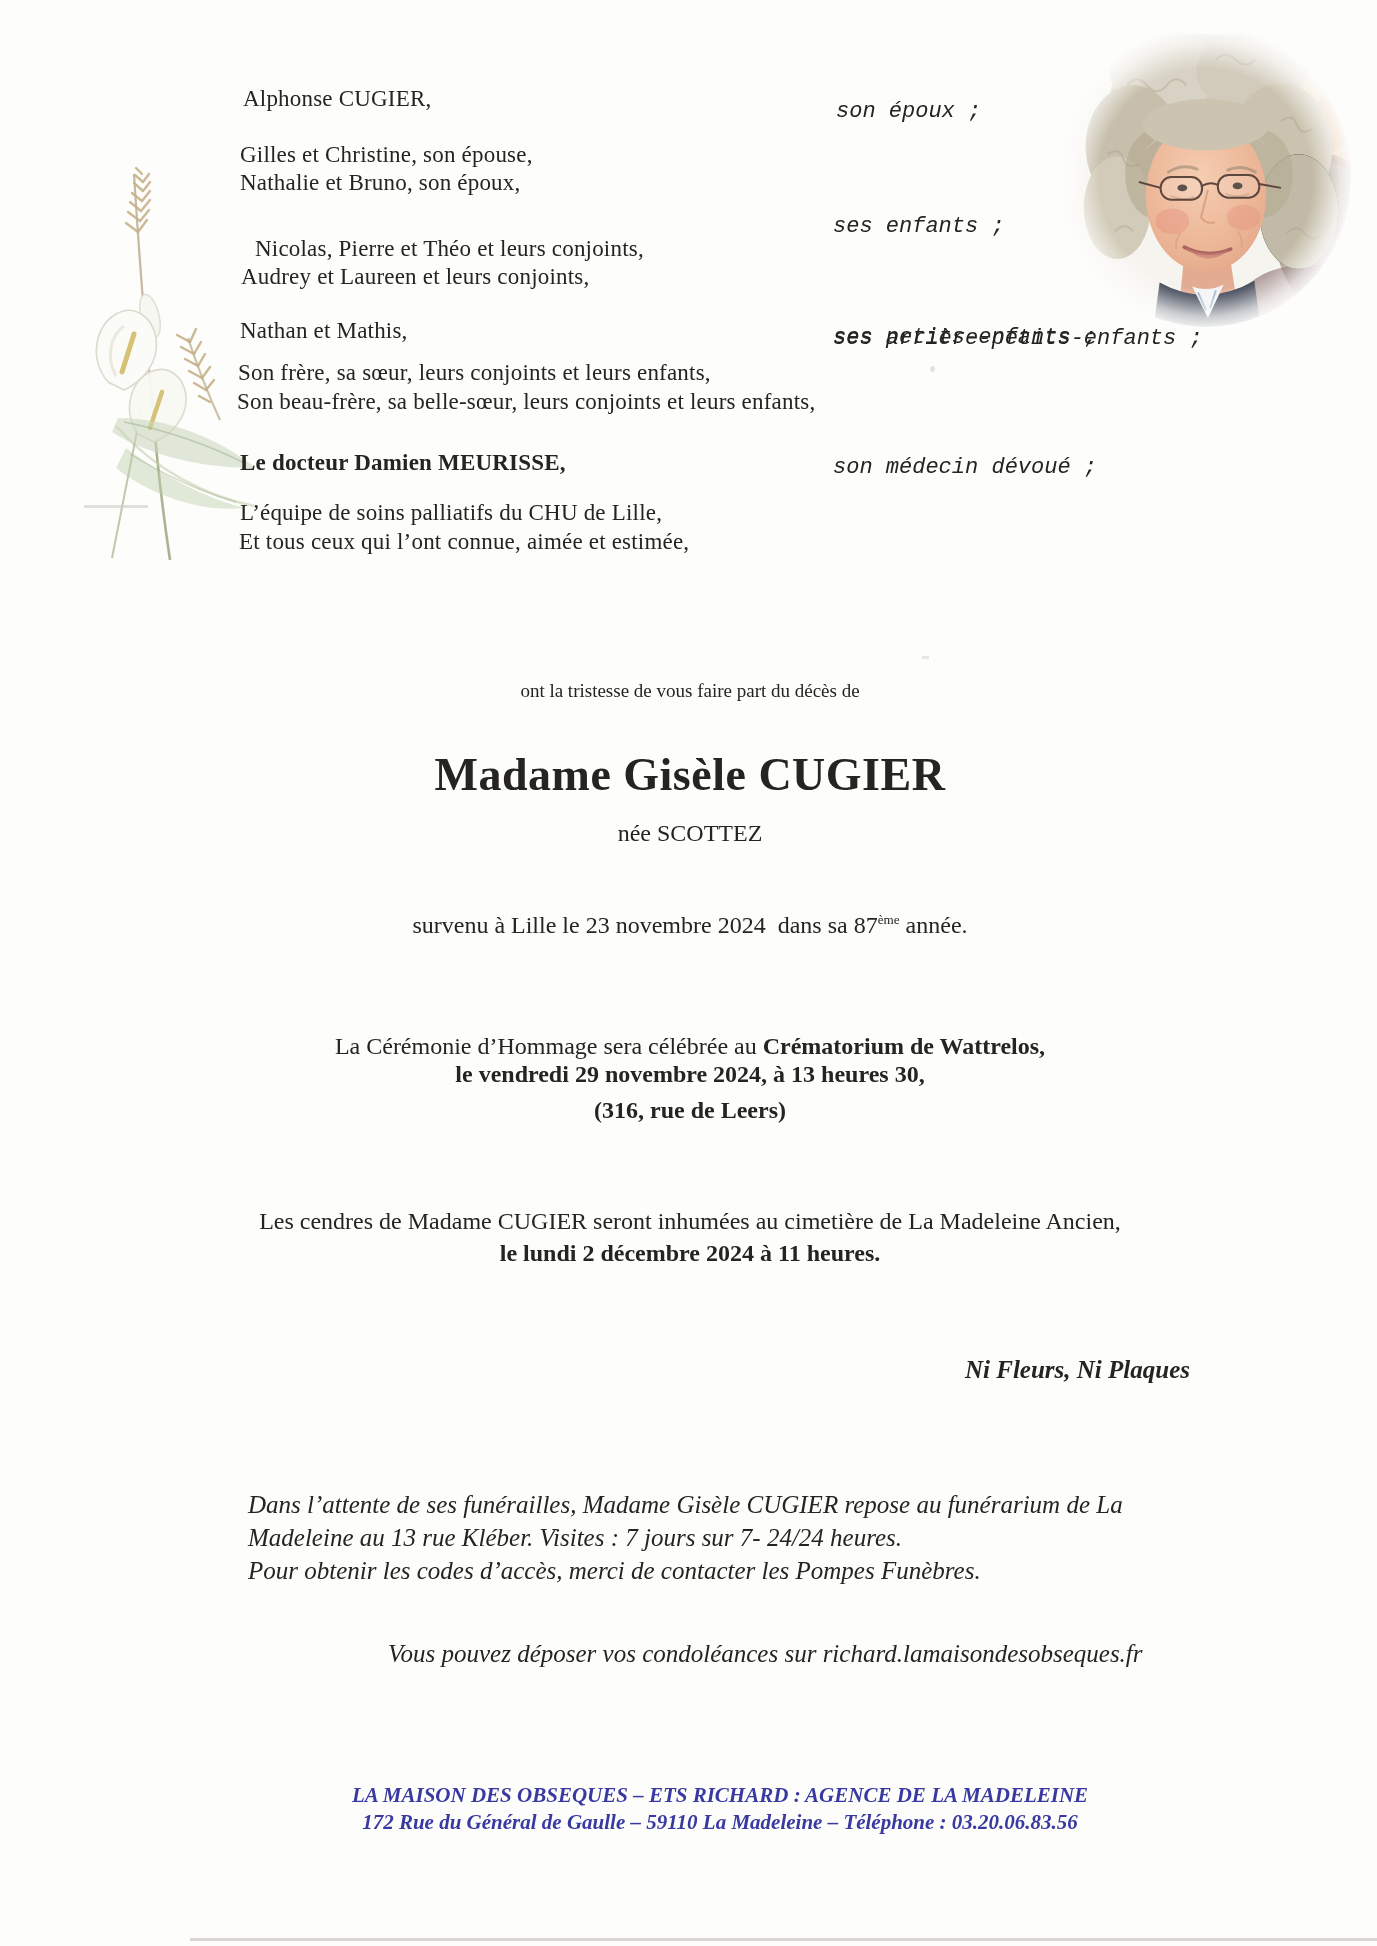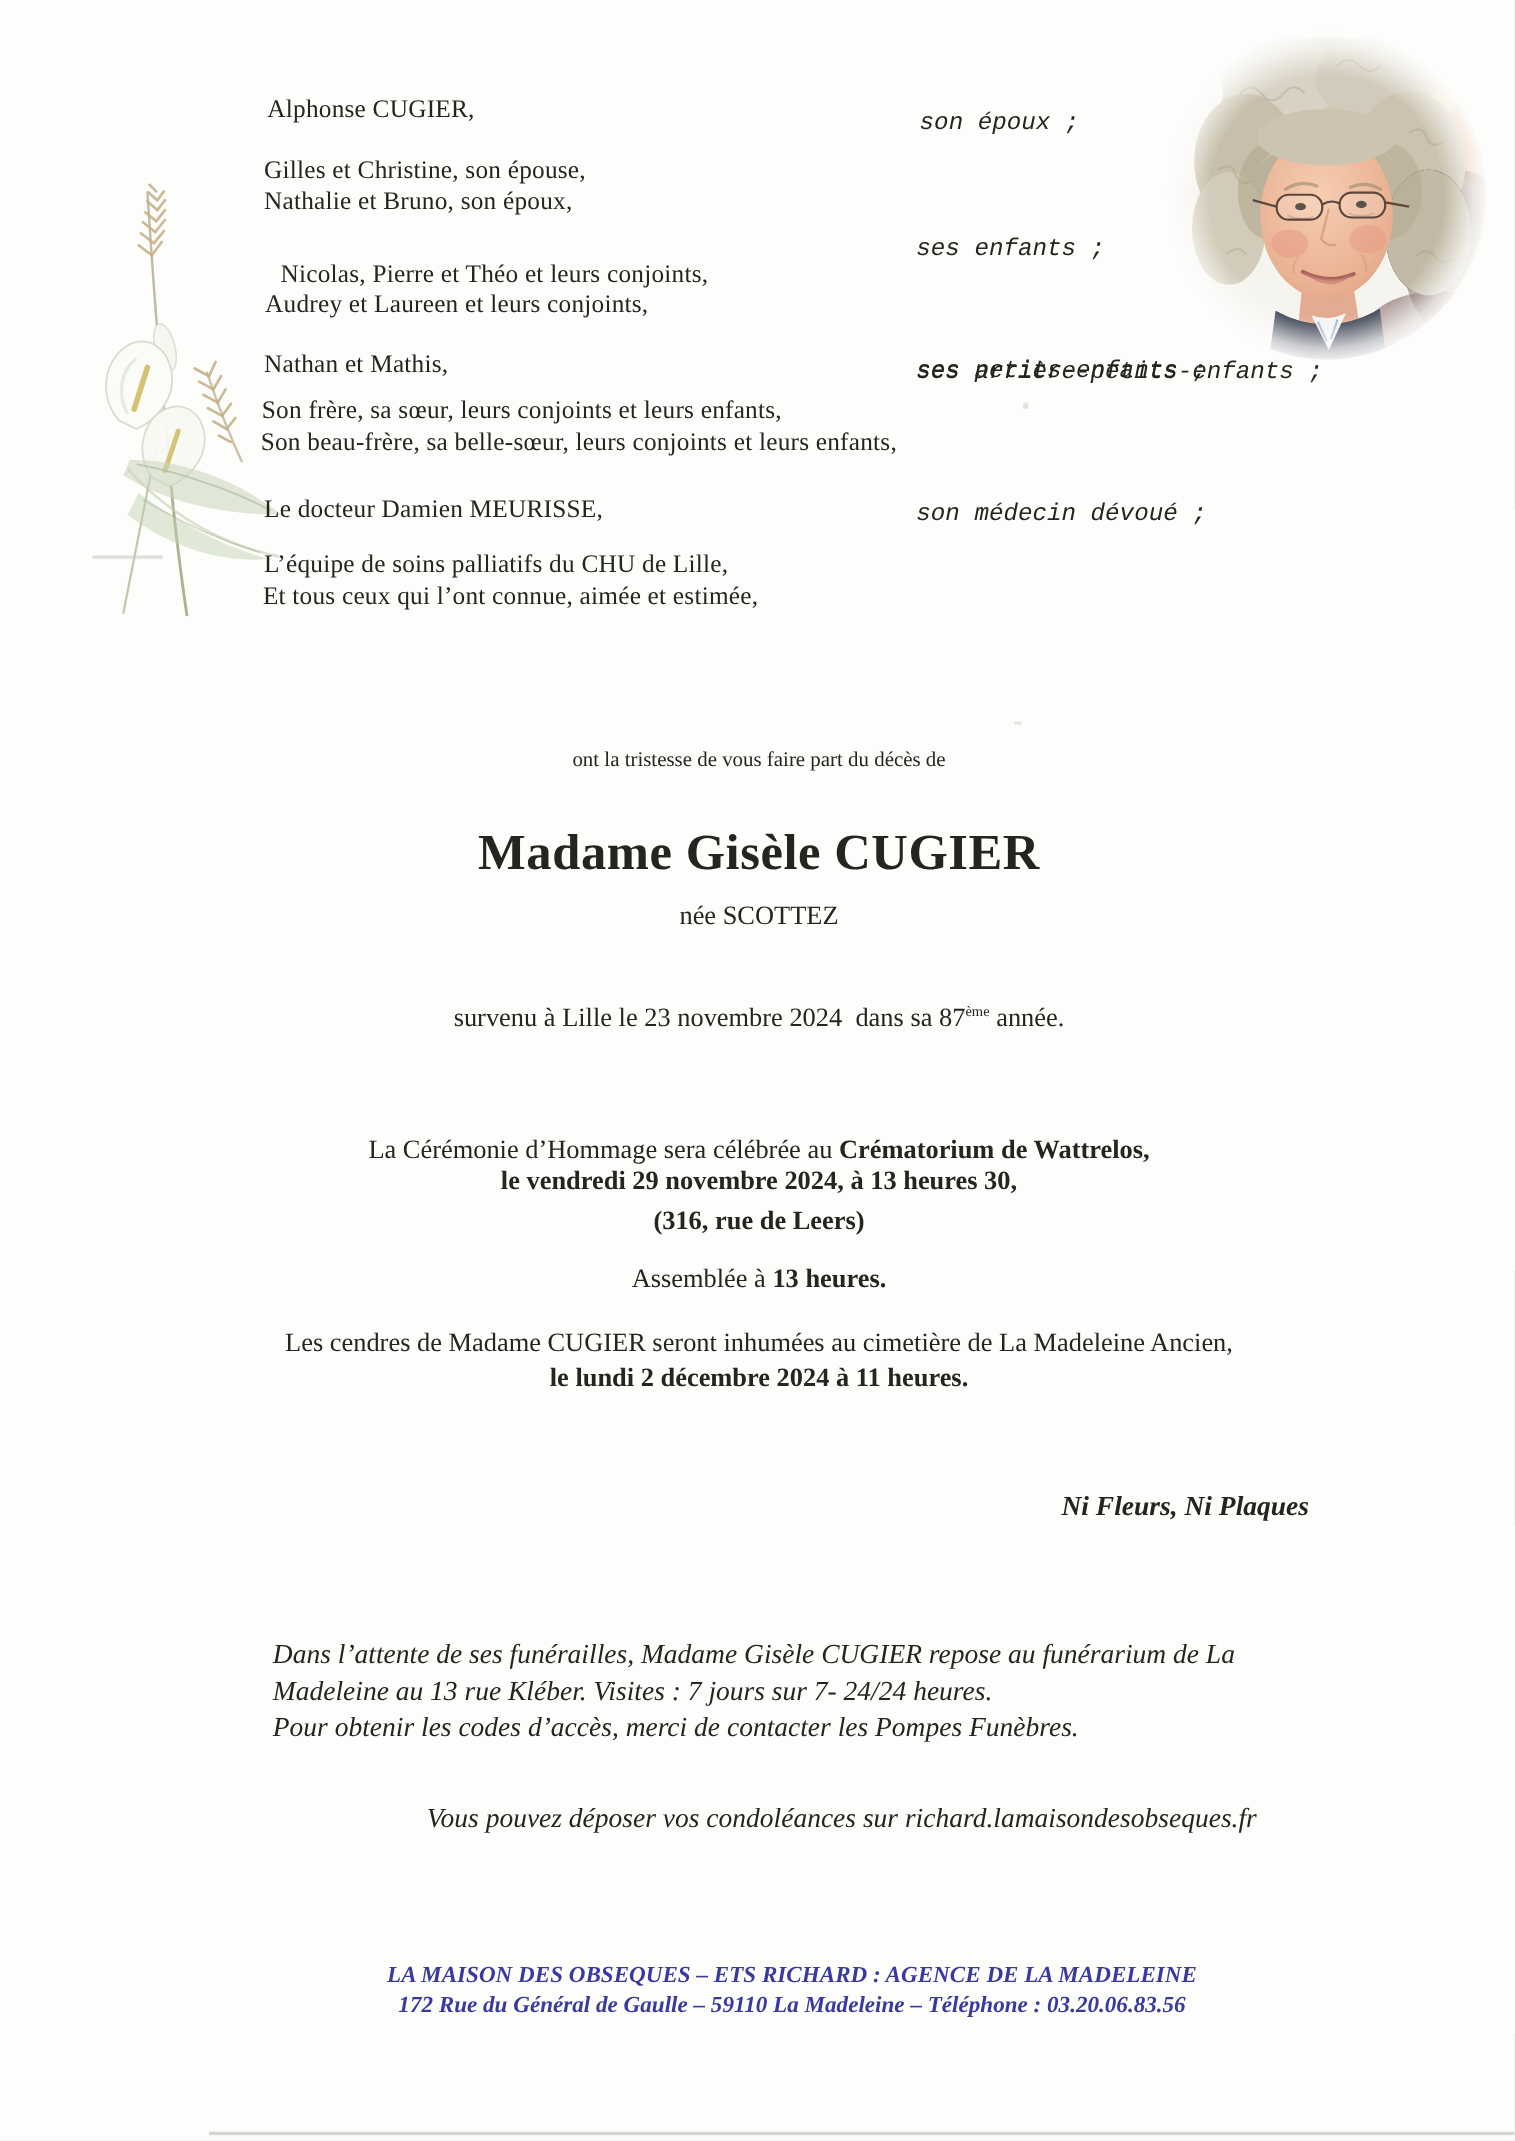--- a/index.html
+++ b/index.html
@@ -166,21 +166,21 @@
   </div>
 
   <div class="abs name-line" style="left:243px;top:86px;">Alphonse CUGIER,</div>
   <div class="abs name-line" style="left:240px;top:142px;">Gilles et Christine, son épouse,</div>
   <div class="abs name-line" style="left:240px;top:170px;">Nathalie et Bruno, son époux,</div>
   <div class="abs name-line" style="left:255px;top:236px;">Nicolas, Pierre et Théo et leurs conjoints,</div>
   <div class="abs name-line" style="left:241px;top:264px;">Audrey et Laureen et leurs conjoints,</div>
   <div class="abs name-line" style="left:240px;top:318px;">Nathan et Mathis,</div>
   <div class="abs name-line" style="left:238px;top:360px;">Son frère, sa sœur, leurs conjoints et leurs enfants,</div>
   <div class="abs name-line" style="left:237px;top:389px;">Son beau-frère, sa belle-sœur, leurs conjoints et leurs enfants,</div>
-  <div class="abs name-line" style="left:240px;top:450px;">Le docteur Damien MEURISSE,</div>
+  <div class="abs name-line" style="left:240px;top:450px;font-weight:bold;">Le docteur Damien MEURISSE,</div>
   <div class="abs name-line" style="left:240px;top:500px;">L’équipe de soins palliatifs du CHU de Lille,</div>
   <div class="abs name-line" style="left:239px;top:529px;">Et tous ceux qui l’ont connue, aimée et estimée,</div>
 
   <div class="abs rel-line" style="left:836px;top:99px;">son époux ;</div>
   <div class="abs rel-line" style="left:833px;top:214px;">ses enfants ;</div>
   <div class="abs rel-line" style="left:833px;top:297px;margin-top:28px;">ses petits-enfants ;</div>
   <div class="abs rel-line" style="left:833px;top:326px;">ses arrière-petits-enfants ;</div>
   <div class="abs rel-line" style="left:833px;top:455px;">son médecin dévoué ;</div>
 
   <div class="c intro" style="top:680px;">ont la tristesse de vous faire part du décès de</div>
@@ -190,23 +190,20 @@
   <div class="c death" style="top:912px;">
     <span>survenu à Lille le 23 novembre 2024</span><span class="gap">dans sa 87</span><sup>ème</sup><span class="post">année.</span>
   </div>
 
   <div class="c cer" style="top:1033px;">
     <span>La Cérémonie d’Hommage sera célébrée au </span><span class="b">Crématorium de Wattrelos,</span>
   </div>
   <div class="c cer b" style="top:1061px;">le vendredi 29 novembre 2024, à 13 heures 30,</div>
   <div class="c cer b" style="top:1097px;">(316, rue de Leers)</div>
 
-  <div class="c cer" style="top:1150px;">
-    <span>Assemblée à </span><span class="b">13 heures.</span>
-  </div>
 
   <div class="c cer" style="top:1208px;">Les cendres de Madame CUGIER seront inhumées au cimetière de La Madeleine Ancien,</div>
   <div class="c cer b" style="top:1240px;">le lundi 2 décembre 2024 à 11 heures.</div>
 
   <div class="abs noflowers" style="right:187px;top:1356px;">Ni Fleurs, Ni Plaques</div>
 
   <div class="funer">
     <div>Dans l’attente de ses funérailles, Madame Gisèle CUGIER repose au funérarium de La</div>
     <div>Madeleine au 13 rue Kléber. Visites : 7 jours sur 7- 24/24 heures.</div>
     <div>Pour obtenir les codes d’accès, merci de contacter les Pompes Funèbres.</div>

